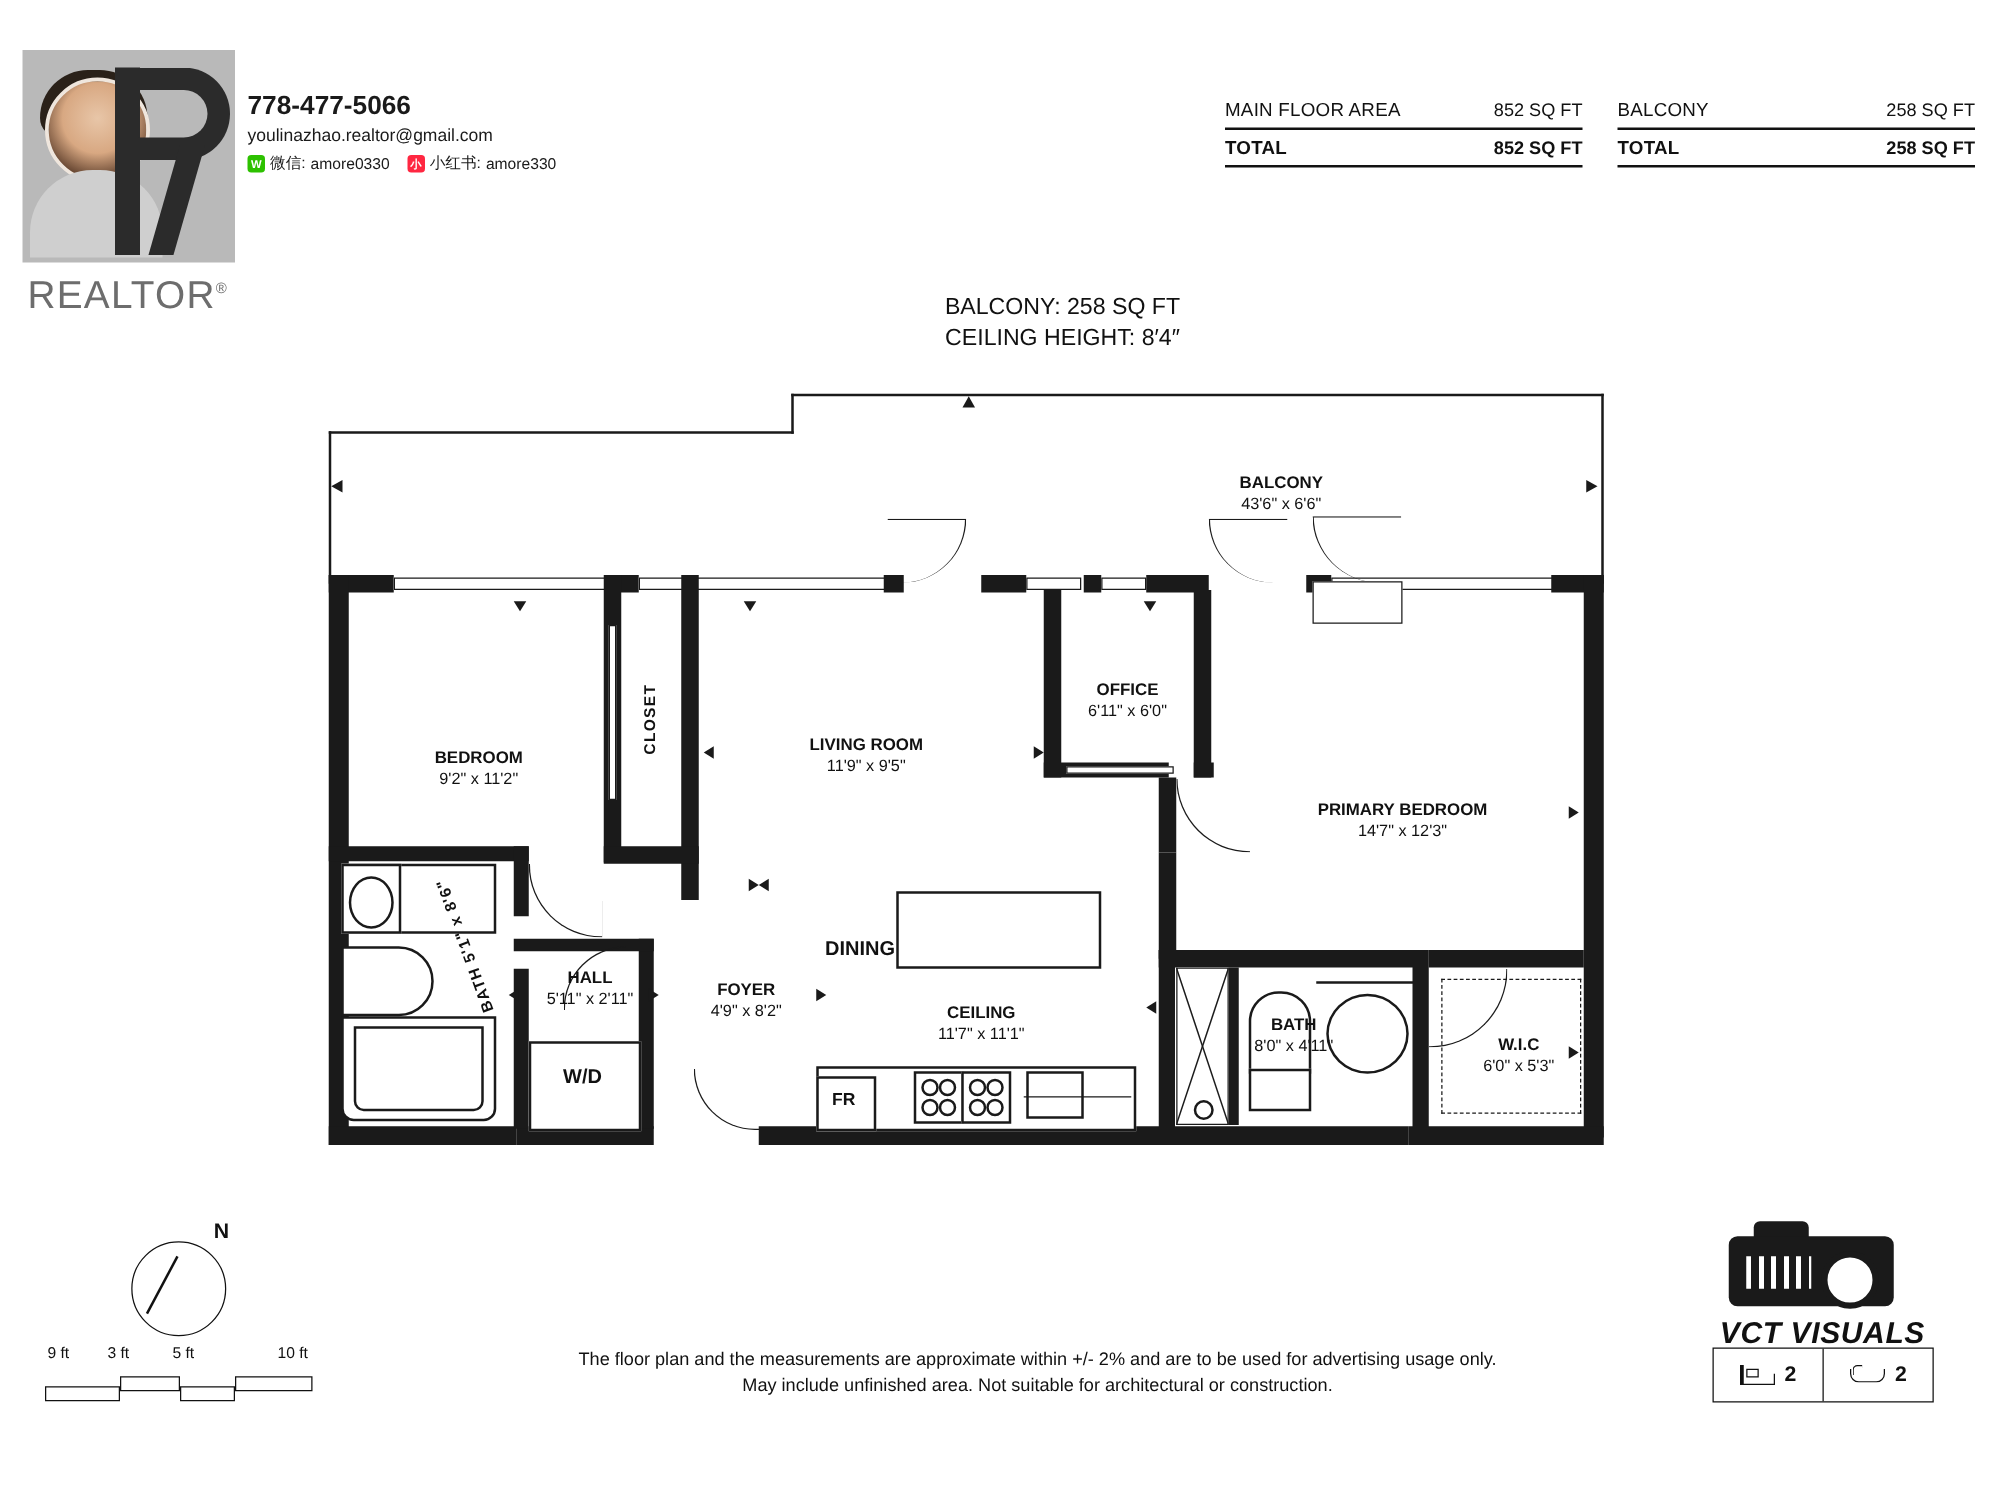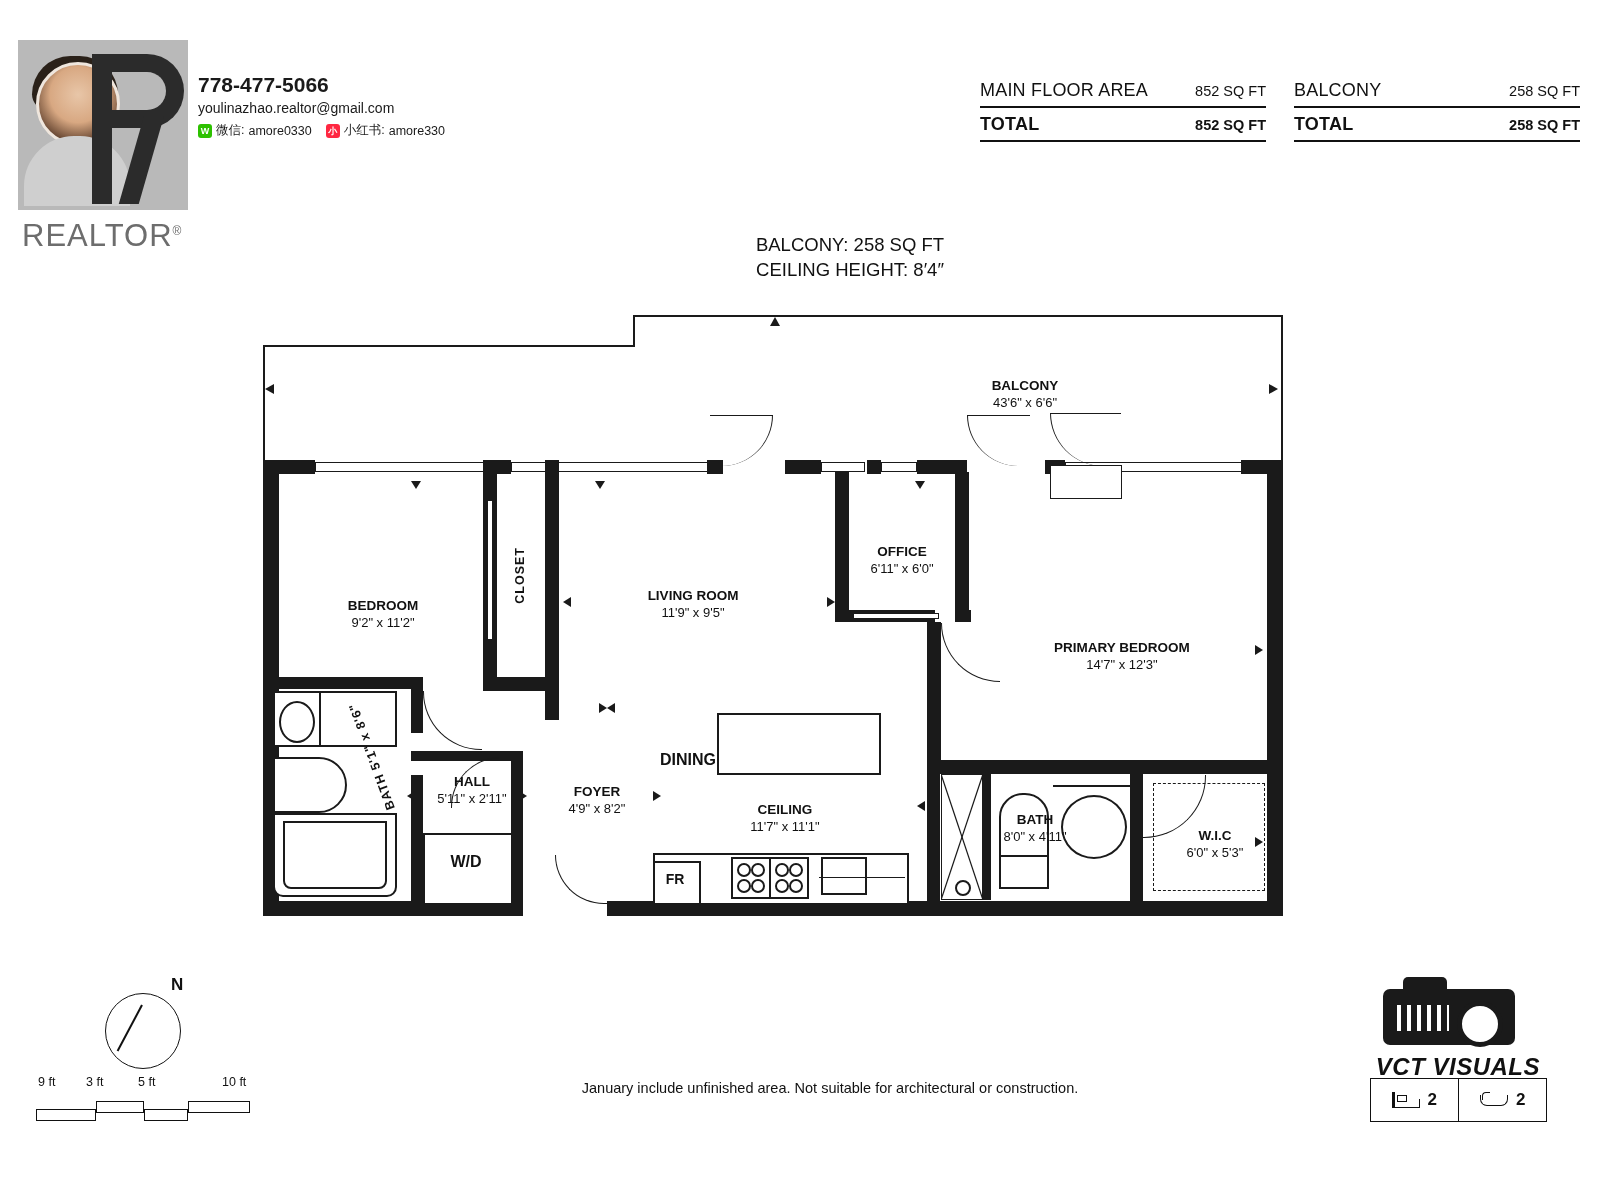--- a/index.html
+++ b/index.html
@@ -59,21 +59,21 @@
   
   #title-block{left:980px;top:60px;width:600px;}
   #listing-title{font-size:25px;font-weight:bold;letter-spacing:-0.2px;text-align:right;color:#111;}
   #area-table{display:flex;gap:0;margin-top:14px;}
   .area-col{width:300px;}
   .area-col.left{padding-right:14px;}
   .area-col.right{padding-left:14px;}
   .area-row{display:flex;justify-content:space-between;align-items:baseline;padding:6px 0 5px 0;}
   .area-row.top{border-bottom:2px solid #111;}
   .area-row.bot{border-bottom:2px solid #111;}
-  .area-row .lbl{font-size:18px;letter-spacing:.2px;}
+  .area-row .lbl{font-size:15px;letter-spacing:.2px;}
   .area-row .val{font-size:14.5px;}
   .area-row.bot .lbl,.area-row.bot .val{font-weight:bold;}
 
   
   #summary{left:640px;top:232px;width:420px;text-align:center;font-size:18.5px;line-height:25px;color:#111;}
 
   
   #plan{left:255px;top:305px;width:1060px;height:625px;}
   .wall{position:absolute;background:#1a1a1a;}
   .thin{position:absolute;background:#1a1a1a;}
@@ -390,21 +390,22 @@
   </div>
   <div id="scale-graphic">
     <div class="seg" style="left:6px;top:8px;width:60px;height:12px;"></div>
     <div class="seg" style="left:66px;top:0px;width:48px;height:12px;"></div>
     <div class="seg" style="left:114px;top:8px;width:44px;height:12px;"></div>
     <div class="seg" style="left:158px;top:0px;width:62px;height:12px;"></div>
   </div>
 </div>
 
 <div class="abs" id="disclaimer">
-  <div>January include unfinished area. Not suitable for architectural or construction.</div>
+  <div>The floor plan and the measurements are approximate within +/- 2% and are to be used for advertising usage only.</div>
+  <div>May include unfinished area. Not suitable for architectural or construction.</div>
 </div>
 
 <div class="abs" id="vct">
   <div class="cam">
     <div class="bump"></div>
     <div class="body"></div>
     <div class="sky"></div>
     <div class="lens"></div>
   </div>
   <div class="word">VCT VISUALS</div>

